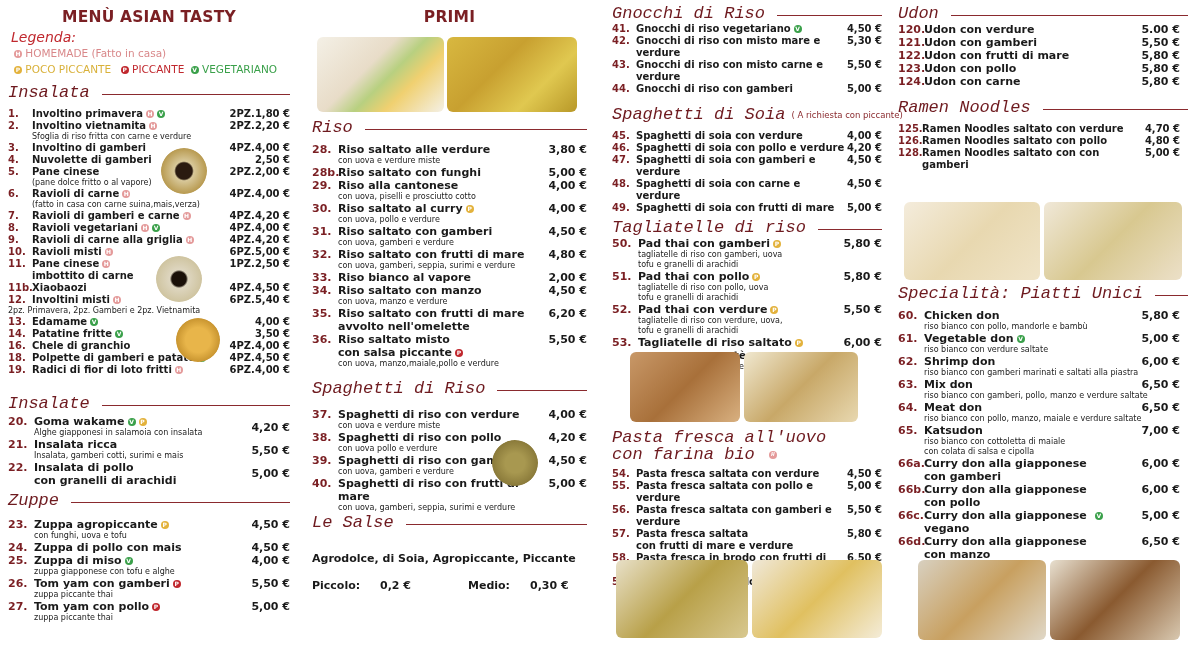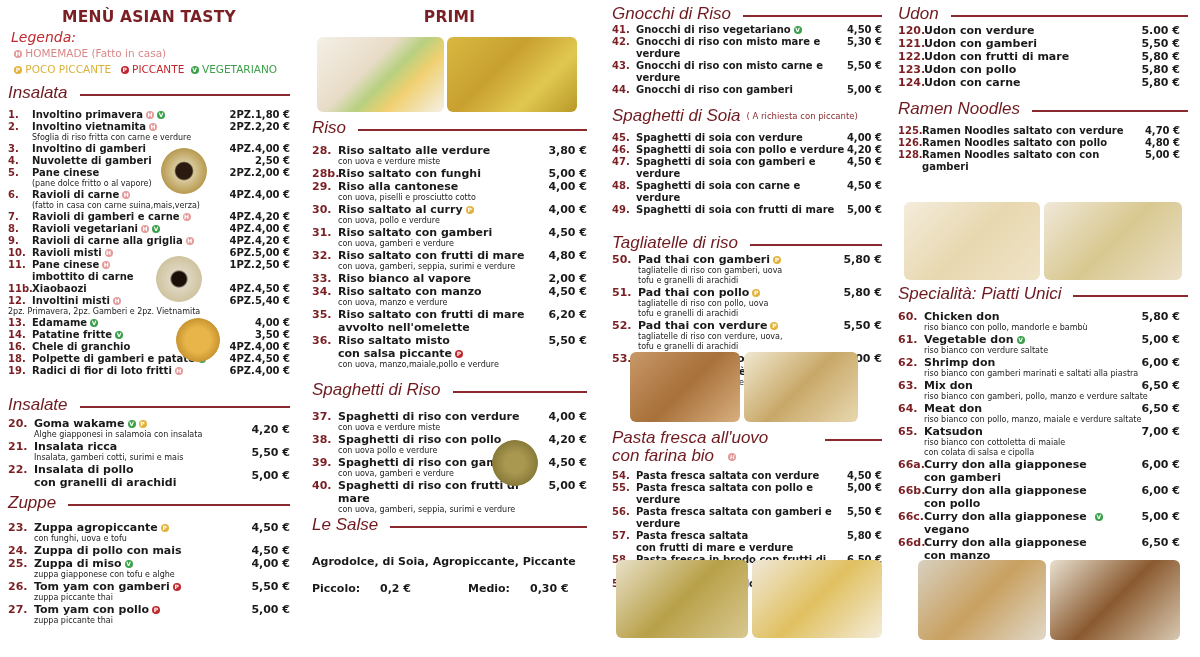--- a/index.html
+++ b/index.html
@@ -13,21 +13,21 @@
 
   .main-title { font-family: "DejaVu Sans", sans-serif; font-weight: bold; color: #7a1f23; font-size: 15.5px; text-align: center; letter-spacing: 0.2px; margin-top: 8px; }
   .legend-title { color: #c0282e; font-size: 14px; margin-top: 3px; margin-left: 3px; font-style: italic; }
   .legend-line { font-size: 10.5px; margin-left: 3px; line-height: 16px; }
   .lg-home { color: #d9888a; }
   .lg-poco { color: #d9b13a; }
   .lg-picc { color: #c0282e; }
   .lg-veg  { color: #3aa04a; }
 
   .sec { display: flex; align-items: center; margin-top: 6px; }
-  .sec-title { font-family: Liberation Sans, sans-serif; font-style: italic; color: #6e1a1f; font-size: 17px; white-space: nowrap; }
+  .sec-title { font-family: Liberation Mono, monospace; font-style: italic; color: #6e1a1f; font-size: 17px; white-space: nowrap; }
   .sec-rule { flex: 1; height: 1.5px; background: #8a2a2e; margin-left: 12px; margin-top: 4px; }
   .sec-note { font-size: 8.5px; color: #8a2a2e; margin-left: 6px; white-space: nowrap; }
 
   .item { display: flex; align-items: flex-start; font-size: 10px; line-height: 12px; }
   .num { color: #7a1f23; font-weight: bold; width: 24px; flex: none; }
   .name { font-weight: bold; flex: 1; }
   .price { font-weight: bold; white-space: nowrap; text-align: right; }
   .desc { font-size: 8px; line-height: 10px; color: #222; padding-left: 24px; }
   .desc-nopad { font-size: 8px; line-height: 10px; color: #222; }
 
@@ -388,21 +388,21 @@
         <span class="num">48.</span>
         <span class="name">Spaghetti di soia con carne e verdure</span>
         <span class="price">4,50 €</span>
       </div>
     <div class="item">
         <span class="num">49.</span>
         <span class="name">Spaghetti di soia con frutti di mare</span>
         <span class="price">5,00 €</span>
       </div>
   </div>
-  <div class="sec" style="margin-top:17px;">
+  <div class="sec" style="margin-top:4px;">
       <span class="sec-title">Tagliatelle di riso</span>
       <span class="sec-rule"></span>
     </div>
   <div class="big">
     <div class="item">
         <span class="num">50.</span>
         <span class="name"><span>Pad thai con gamberi</span><span class="badge b-p">P</span></span>
         <span class="price">5,80 €</span>
       </div>
     <div class="desc">tagliatelle di riso con gamberi, uova</div>

